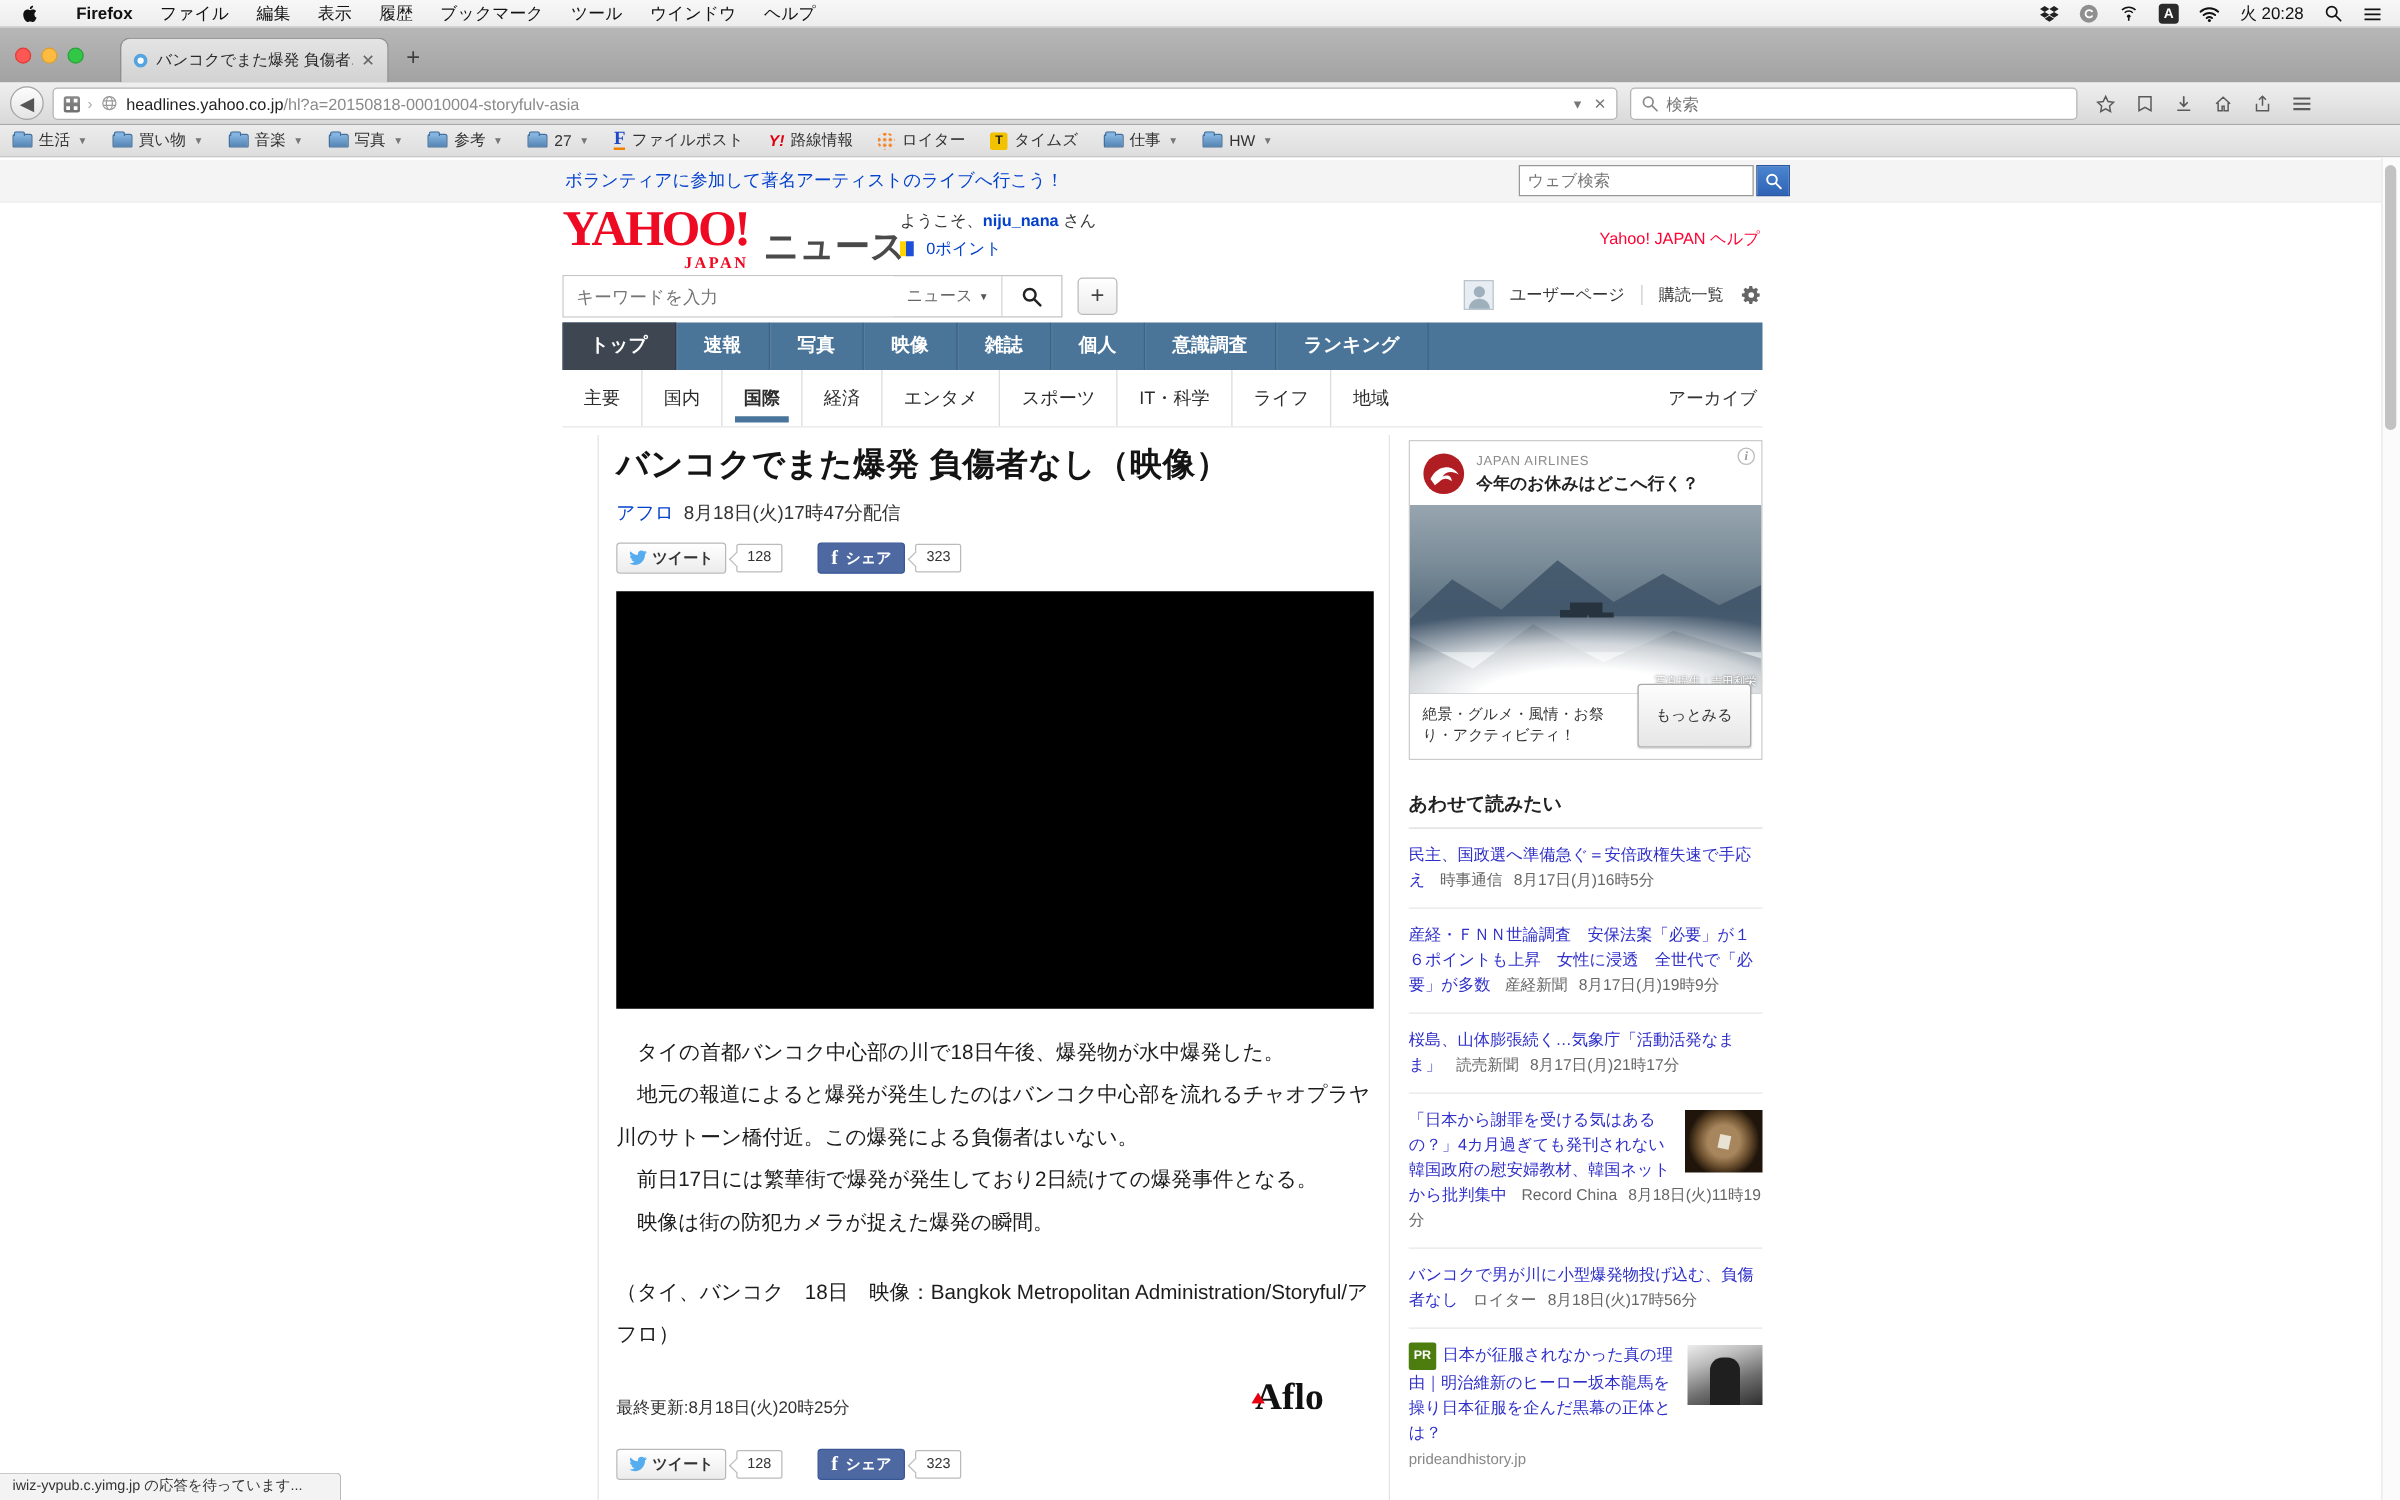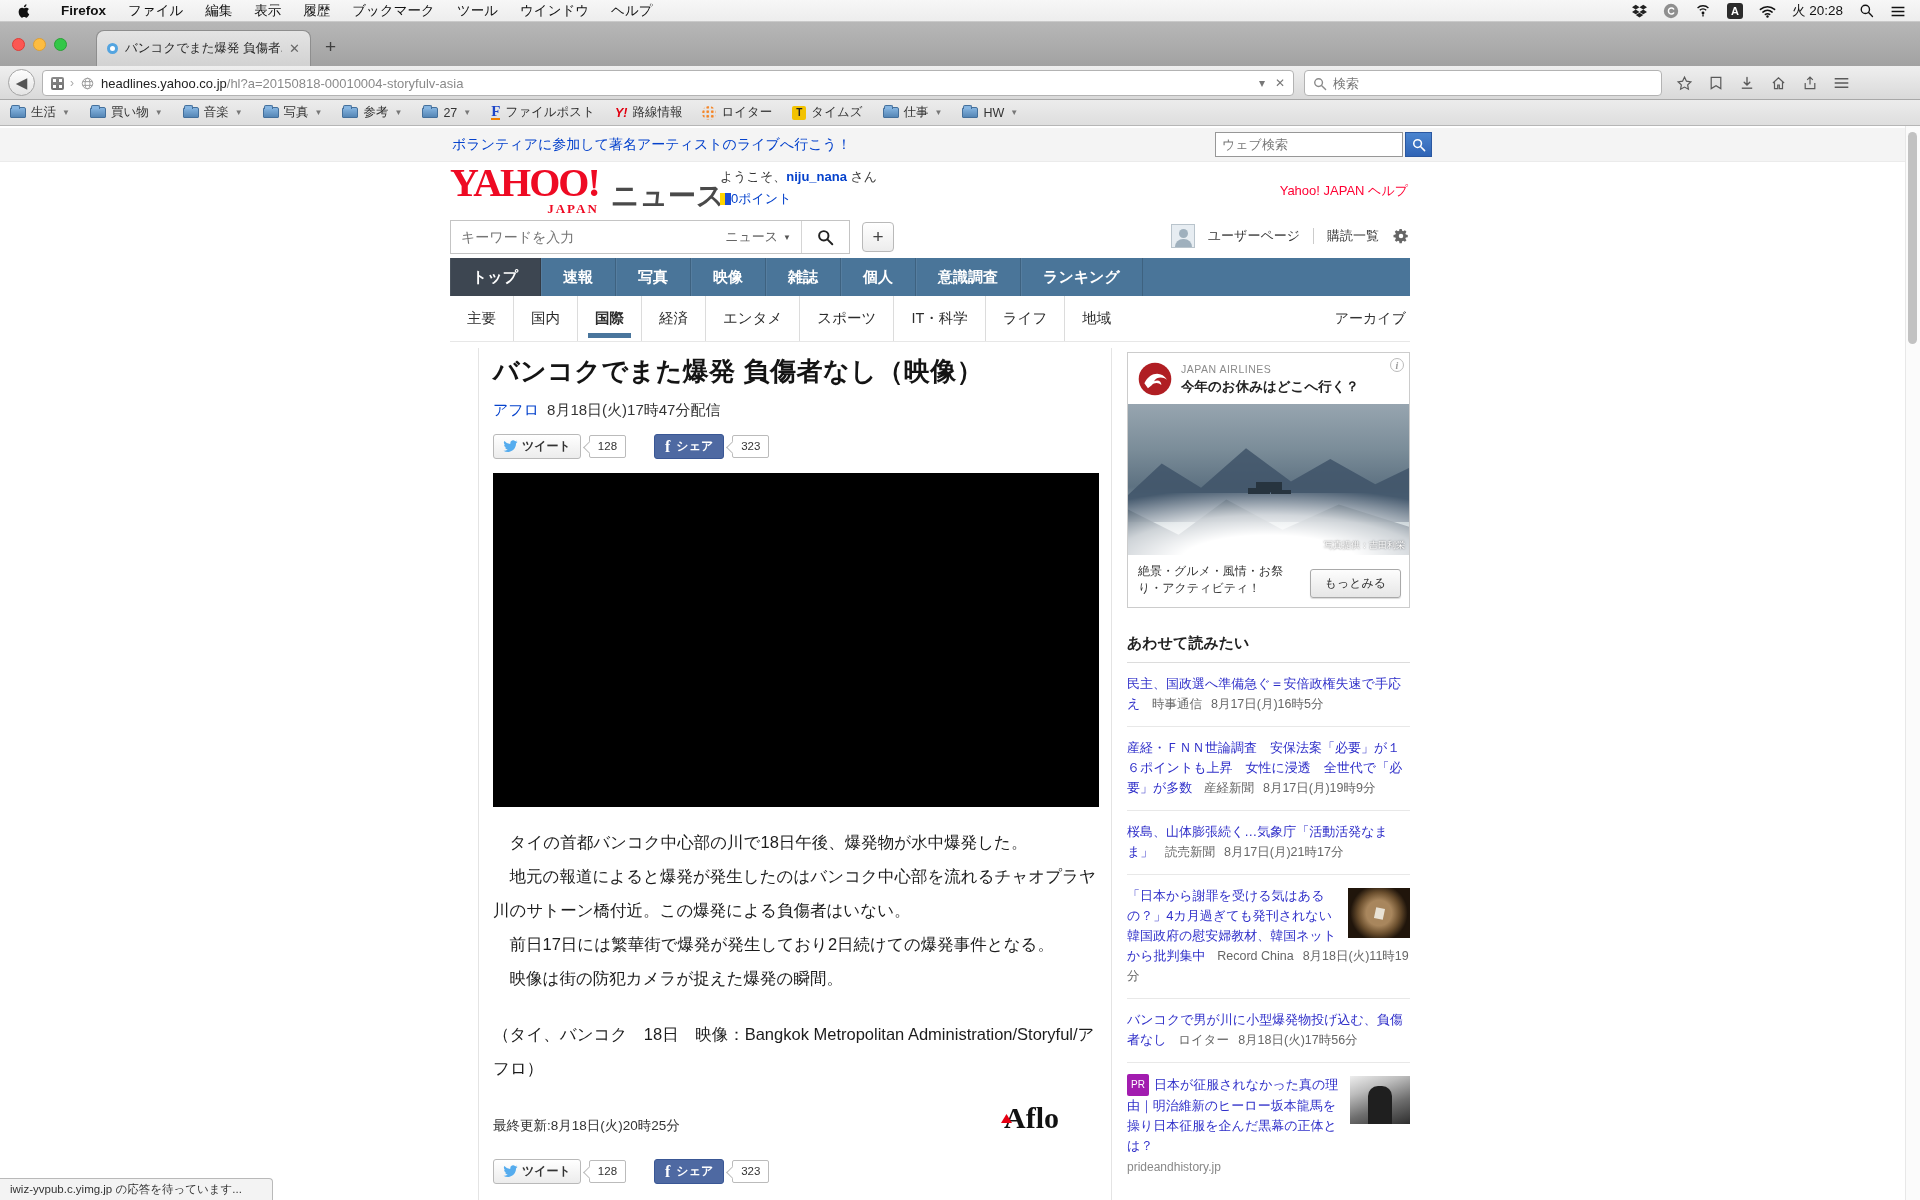--- a/index.html
+++ b/index.html
@@ -92,21 +92,21 @@
 
   
   .yj-logo { position:absolute; left:450px; top:40px; display:flex; align-items:flex-end; gap:12px; }
   .yj-main { font-family:"Liberation Serif",serif; font-weight:bold; font-size:40px; line-height:34px;
     color:#ee0a23; letter-spacing:-2px; }
   .yj-japan { font-family:"Liberation Serif",serif; font-weight:bold; font-size:13px; color:#ee0a23;
     text-align:right; letter-spacing:2px; margin-top:1px; }
   .yj-service { font-size:28px; font-weight:bold; color:#4a4a4a; padding-bottom:2px; }
   .welcome { position:absolute; left:720px; top:42px; font-size:13px; color:#333; }
   .welcome .user { color:#0542cc; font-weight:bold; }
-  .points-row { position:absolute; left:720px; top:64px; font-size:13px; display:flex; align-items:center; gap:0; }
+  .points-row { position:absolute; left:720px; top:64px; font-size:13px; display:flex; align-items:center; gap:10px; }
   .tpoint { width:11px; height:12px; background:linear-gradient(90deg,#ffd400 45%,#1e4fd8 45%); }
   .points-row a { color:#0542cc; text-decoration:none; }
   .yj-help { position:absolute; right:512px; top:56px; font-size:13px; color:#f03; }
 
   
   .kw-row { position:absolute; left:450px; top:94px; width:960px; height:36px; }
   .kw-box { position:absolute; left:0; top:0; width:400px; height:34px; background:#fff;
     border:1px solid #c4c4c4; display:flex; align-items:stretch; }
   .kw-box input { flex:1; border:none; outline:none; padding:0 10px; font-size:14px; }
   .kw-scope { display:flex; align-items:center; gap:5px; color:#666; font-size:13px; padding:0 10px; white-space:nowrap; }
@@ -180,37 +180,37 @@
     clip-path:polygon(0 70%,12% 35%,26% 62%,42% 18%,58% 55%,72% 30%,88% 58%,100% 40%,100% 100%,0 100%); opacity:.85; }
   .jal-img .mtn2 { position:absolute; left:0; right:0; top:50px; height:101px; background:#2e4255;
     clip-path:polygon(0 55%,18% 80%,35% 45%,55% 75%,75% 50%,100% 72%,100% 100%,0 100%); opacity:.9; }
   .jal-img .fog { position:absolute; left:0; right:0; bottom:0; height:62px;
     background:radial-gradient(ellipse 90% 120% at 50% 110%, #fff 35%, rgba(255,255,255,.75) 62%, rgba(255,255,255,0) 100%); }
   .jal-img .castle { position:absolute; left:128px; top:78px; width:26px; height:10px; background:#27343f;
     box-shadow:-10px 4px 0 -2px #27343f, 12px 5px 0 -3px #27343f; }
   .jal-credit { position:absolute; right:4px; bottom:3px; font-size:9px; color:#fff; text-shadow:0 0 2px rgba(0,0,0,.7); }
   .jal-foot { padding:8px 10px 10px; position:relative; min-height:46px; }
   .jal-tag { font-size:12px; color:#333; width:168px; line-height:17px; }
-  .jal-more { position:absolute; right:8px; bottom:9px; padding:5px 14px; font-size:12px; color:#333;
+  .jal-more { position:absolute; right:8px; bottom:9px; padding:16px 14px; font-size:12px; color:#333;
     background:linear-gradient(#fdfdfd,#e6e6e6); border:1px solid #a9a9a9; border-radius:3px;
     box-shadow:0 1px 1px rgba(0,0,0,.15); }
   .recommend-h { margin-top:26px; font-size:15px; font-weight:bold; color:#222;
     padding-bottom:9px; border-bottom:1px solid #dcdcdc; }
   .sb-item { padding:11px 0 12px; border-bottom:1px solid #e8e8e8; font-size:13px; line-height:20px; }
   .sb-item a.t { color:#2f2fc9; text-decoration:none; }
   .sb-item .meta { color:#666; font-size:12.5px; margin-left:8px; }
   .sb-item .meta + .meta { margin-left:9px; }
   .thumb { float:right; margin:2px 0 4px 8px; }
   .thumb-rc { width:62px; height:50px; background:radial-gradient(circle at 50% 50%, #a8865d 0 32%, #6b4f2e 52%, #20150b 72%);
     position:relative; }
   .thumb-rc::after { content:""; position:absolute; left:27px; top:20px; width:9px; height:11px; background:#e8e2d5; transform:rotate(12deg); }
   .thumb-ry { width:60px; height:48px; background:linear-gradient(160deg,#ededed 0%,#bdbdbd 28%,#6e6e6e 62%,#2e2e2e 100%); position:relative; }
   .thumb-ry::after { content:""; position:absolute; left:18px; top:10px; width:24px; height:38px;
     background:#1f1f1f; border-radius:10px 10px 0 0; }
-  .pr-badge { display:inline-block; background:#a21caf; color:#fff; font-size:10px; font-weight:normal;
+  .pr-badge { display:inline-block; background:#4d7c0f; color:#fff; font-size:10px; font-weight:bold;
     padding:1px 4px; border-radius:2px; margin-right:5px; vertical-align:1px; }
   .pr-domain { color:#888; font-size:12px; margin-top:1px; }
 
   
   #statusbar { position:absolute; left:0; bottom:0; height:22px; padding:0 30px 0 10px; background:#f3f3f3;
     border-top:1px solid #b9b9b9; border-right:1px solid #b9b9b9; border-top-right-radius:4px;
     font-size:11.5px; color:#333; line-height:21px; z-index:50; }
   #scrolltrack { position:absolute; right:0; top:0; bottom:0; width:15px; background:#fbfbfb; border-left:1px solid #e8e8e8; }
   #scrollthumb { position:absolute; right:3px; top:6px; width:9px; height:212px; background:#c2c2c2; border-radius:5px; }
 

